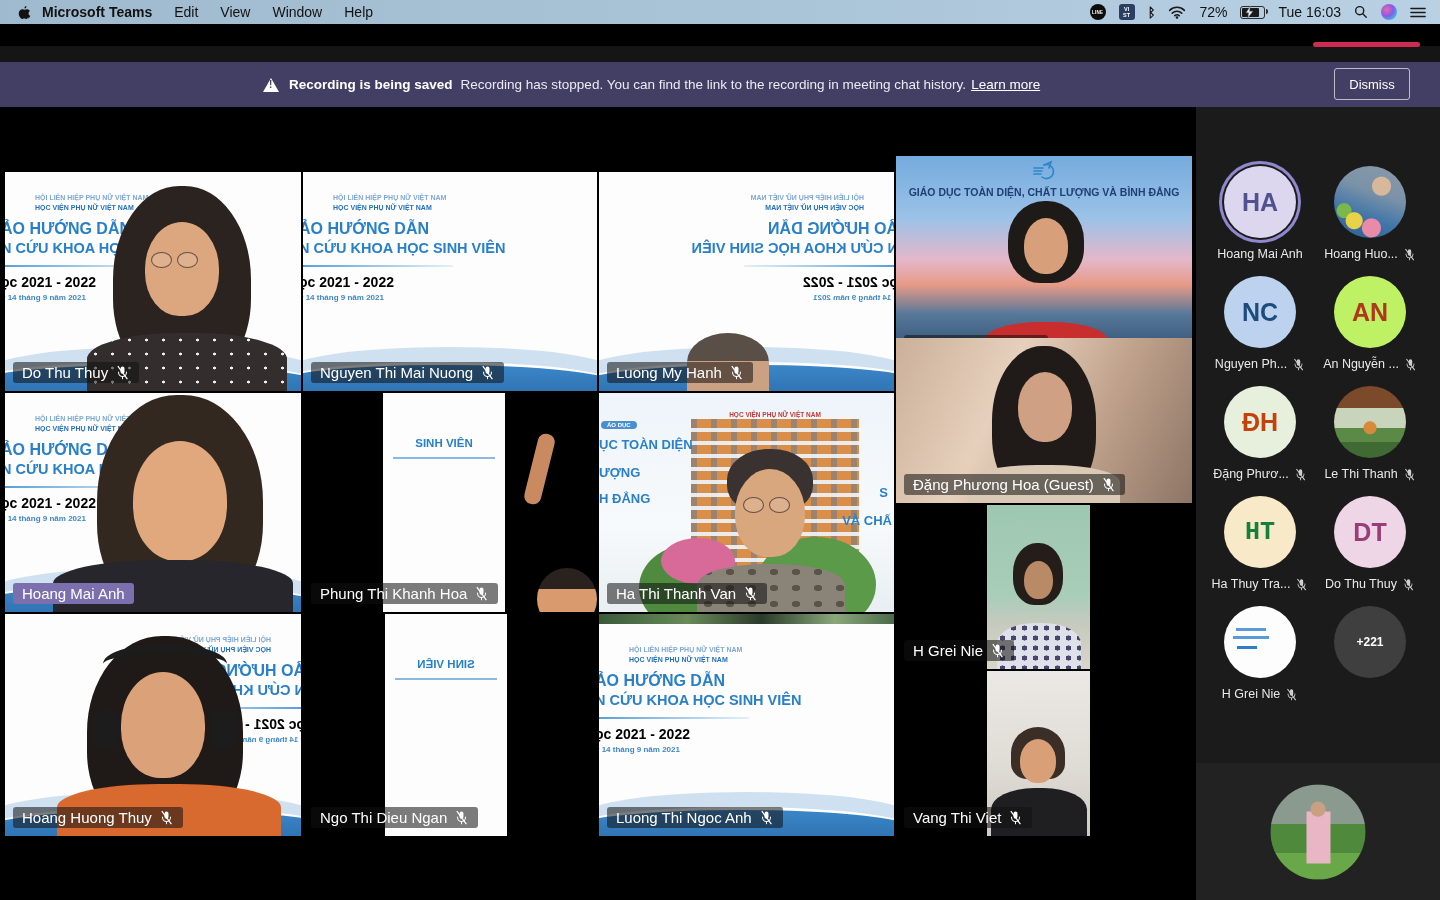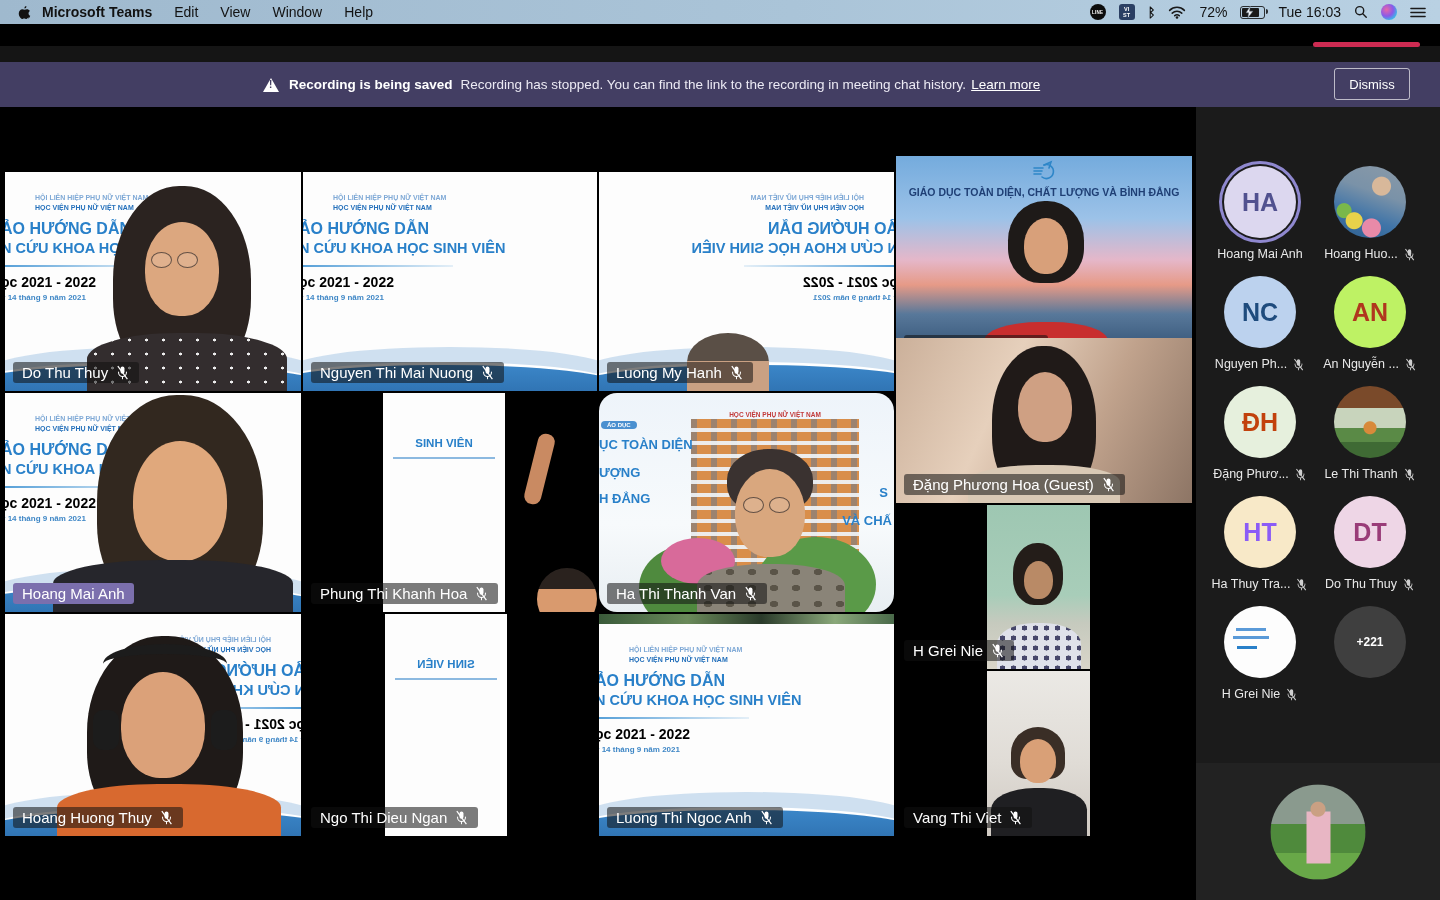--- a/index.html
+++ b/index.html
@@ -357,21 +357,21 @@
             <svg viewBox="0 0 16 16" xmlns="http://www.w3.org/2000/svg">
               <rect x="5.9" y="1.6" width="4.2" height="7.8" rx="2.1" fill="currentColor"></rect>
               <path d="M3.8 7.4v.7a4.2 4.2 0 0 0 8.4 0v-.7" fill="none" stroke="currentColor" stroke-width="1.1" stroke-linecap="round"></path>
               <path d="M8 12.4v2.2" stroke="currentColor" stroke-width="1.1" stroke-linecap="round"></path>
               <line x1="3" y1="1.2" x2="13.2" y2="15" stroke="currentColor" stroke-width="1.3"></line>
             </svg>
           </span>
         </div>
     </div>
 
-    <div class="tile" style="left:599px;top:286px;width:295px;height:219px;border-radius:18px;">
+    <div class="tile" style="left:599px;top:286px;width:295px;height:219px;">
       <div class="htv-bg"></div>
       <div class="b-sign">HỌC VIỆN PHỤ NỮ VIỆT NAM</div>
       <div class="building"></div>
       <div class="badge" style="left:2px;top:28px;">ÁO DỤC</div>
       <div class="htv-frag" style="left:0;top:44px;font-size:13px;">ỤC TOÀN DIỆN</div>
       <div class="htv-frag" style="left:0;top:72px;font-size:13px;">ƯỢNG</div>
       <div class="htv-frag" style="left:0;top:98px;font-size:13px;">H ĐẲNG</div>
       <div class="htv-frag" style="right:6px;top:92px;font-size:13px;">S</div>
       <div class="htv-frag" style="right:2px;top:120px;font-size:13px;">VÀ CHẤ</div>
       <div class="bush" style="left:40px;bottom:-18px;width:100px;height:85px;background:#4f8a3e;"></div>
@@ -610,21 +610,21 @@
               <rect x="5.9" y="1.6" width="4.2" height="7.8" rx="2.1" fill="currentColor"></rect>
               <path d="M3.8 7.4v.7a4.2 4.2 0 0 0 8.4 0v-.7" fill="none" stroke="currentColor" stroke-width="1.1" stroke-linecap="round"></path>
               <path d="M8 12.4v2.2" stroke="currentColor" stroke-width="1.1" stroke-linecap="round"></path>
               <line x1="3" y1="1.2" x2="13.2" y2="15" stroke="currentColor" stroke-width="1.3"></line>
             </svg>
           </span>
         </div>
     </div>
 
     <div class="pcell" style="left:9px;top:389px;">
-      <div class="pavatar" style="background:#f8e9c8;color:#8b5cf6;">
+      <div class="pavatar" style="background:#f8e9c8;color:#15803d;font-family:Liberation Mono, monospace;">
           <span>HT</span>
         </div>
       <div class="pname">
           <span>Ha Thuy Tra...</span>
           <span class="pmic">
             <svg viewBox="0 0 16 16" xmlns="http://www.w3.org/2000/svg">
               <rect x="5.9" y="1.6" width="4.2" height="7.8" rx="2.1" fill="currentColor"></rect>
               <path d="M3.8 7.4v.7a4.2 4.2 0 0 0 8.4 0v-.7" fill="none" stroke="currentColor" stroke-width="1.1" stroke-linecap="round"></path>
               <path d="M8 12.4v2.2" stroke="currentColor" stroke-width="1.1" stroke-linecap="round"></path>
               <line x1="3" y1="1.2" x2="13.2" y2="15" stroke="currentColor" stroke-width="1.3"></line>

